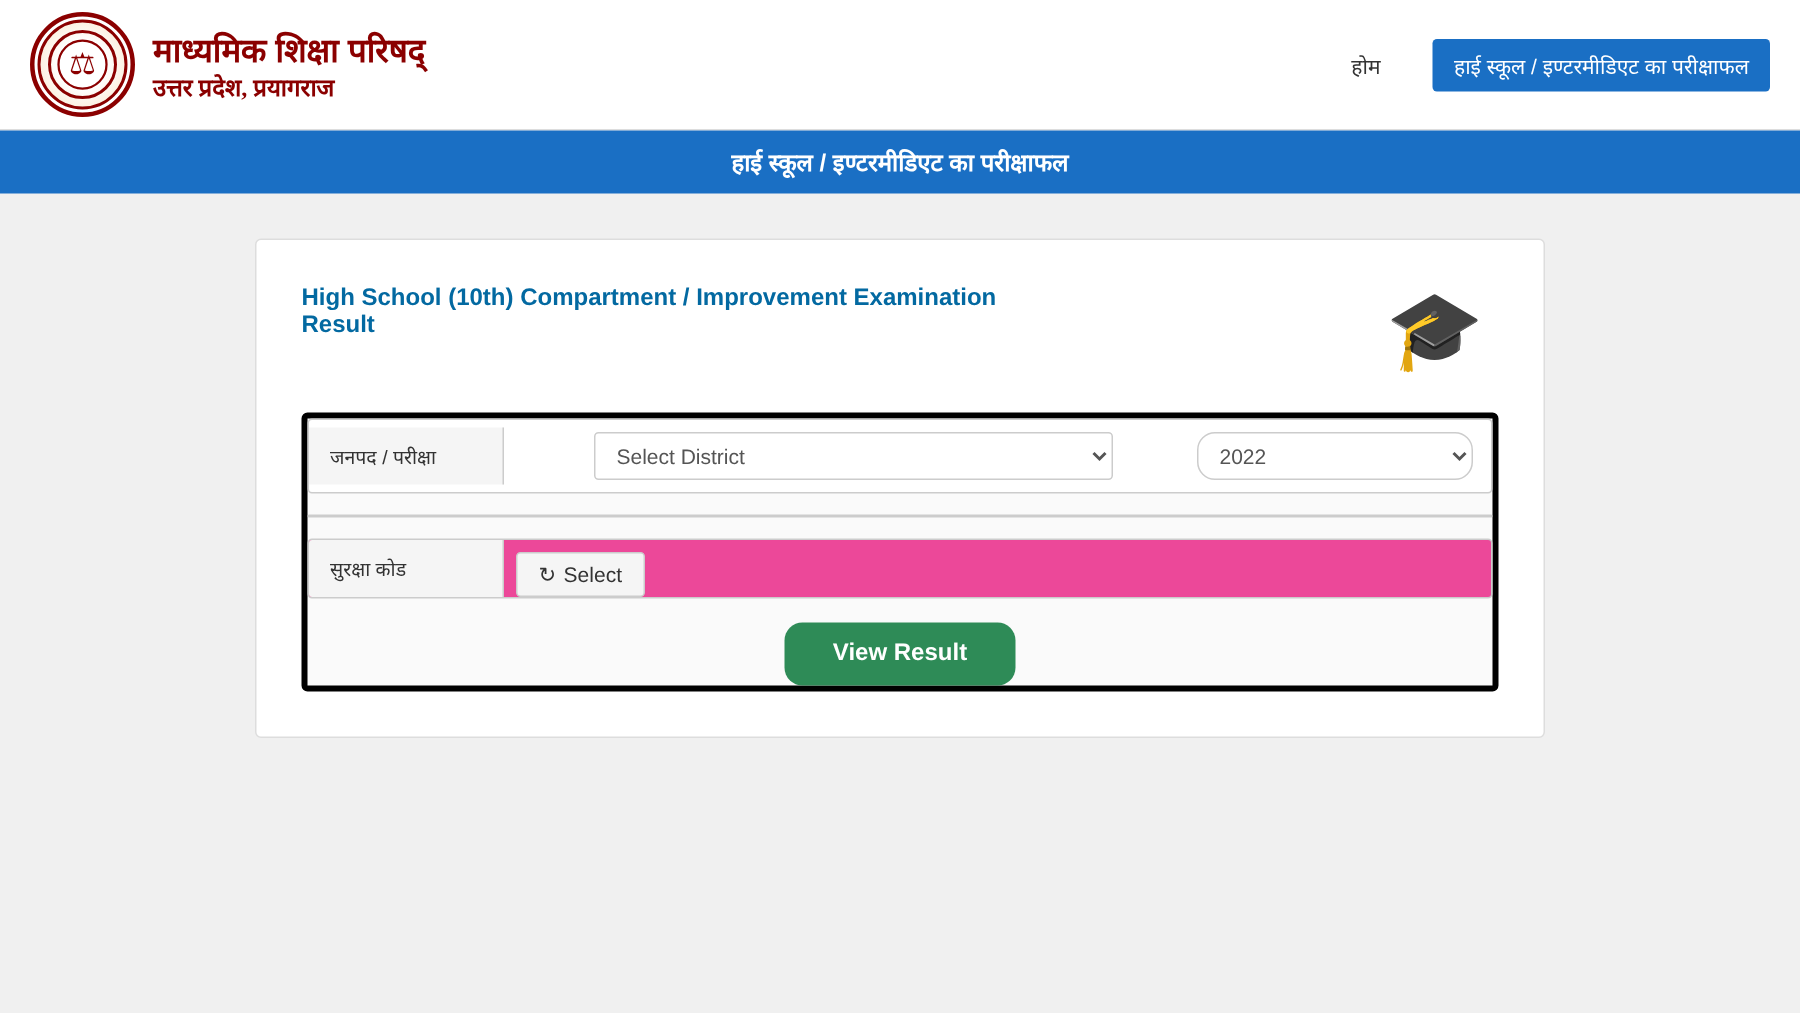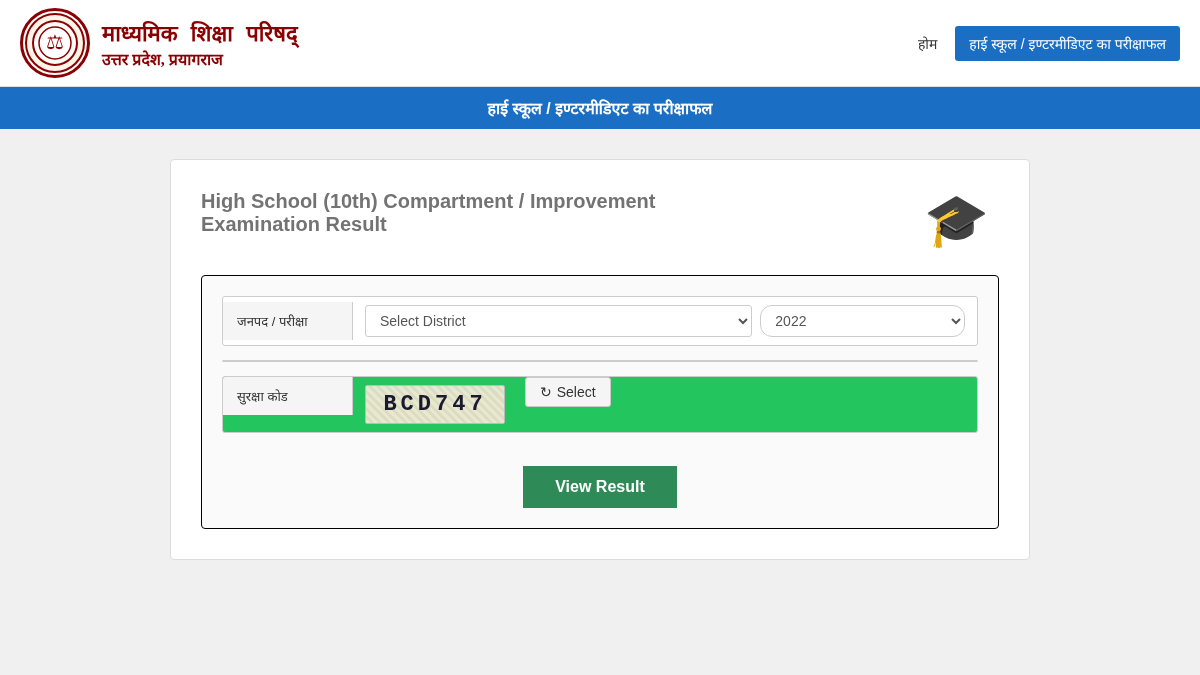--- a/index.html
+++ b/index.html
@@ -41,30 +41,29 @@
       align-items: center;
       justify-content: center;
       font-size: 22px;
     }
     .header-title {
       color: #8B0000;
       font-weight: bold;
     }
     .header-title .line1 {
       font-size: 22px;
-      font-family: Liberation Mono, monospace;
     }
     .header-title .line2 {
       font-size: 16px;
       font-family: Liberation Serif, serif;
     }
     .nav-menu {
       display: flex;
       align-items: center;
-      gap: 4px;
+      gap: 21px;
     }
     .nav-item {
       padding: 8px 14px;
       font-size: 14px;
       cursor: pointer;
       border-radius: 3px;
       color: #333;
       text-decoration: none;
       white-space: nowrap;
     }
@@ -95,35 +94,34 @@
       border-radius: 4px;
       padding: 30px;
     }
     .card-header {
       display: flex;
       align-items: flex-start;
       justify-content: space-between;
       margin-bottom: 24px;
     }
     .card-title {
-      font-size: 20px;
-      color: #737373;
+      font-size: 16px;
+      color: #0369a1;
       font-weight: 600;
       max-width: 500px;
     }
     .graduation-icon {
       font-size: 52px;
       margin-right: 10px;
     }
 
     
     .form-container {
-      border: 1px solid #000000;
+      border: 4px solid #000000;
       border-radius: 4px;
-      padding: 20px;
       background: #fafafa;
     }
     .form-row {
       display: flex;
       align-items: center;
       margin-bottom: 14px;
       border: 1px solid #ccc;
       border-radius: 3px;
       background: #fff;
       overflow: hidden;
@@ -162,37 +160,38 @@
       align-items: center;
     }
     .form-selects select {
       border: 1px solid #ccc;
       border-radius: 3px;
       padding: 6px 10px;
       font-size: 14px;
       color: #555;
       cursor: pointer;
       background: #fff;
+      margin-left: 48px;
     }
     .form-selects select:first-child {
       flex: 2;
     }
     .form-selects select:last-child {
       flex: 1;
       border-radius: 12px;
     }
 
     
     .captcha-row {
       display: flex;
-      align-items: flex-start;
+      align-items: flex-end;
       margin-bottom: 14px;
       border: 1px solid #ccc;
       border-radius: 3px;
-      background: #22c55e;
+      background: #ec4899;
       overflow: hidden;
     }
     .captcha-label {
       background: #f5f5f5;
       border-right: 1px solid #ccc;
       padding: 10px 14px;
       font-size: 13px;
       color: #333;
       min-width: 130px;
       white-space: nowrap;
@@ -230,25 +229,25 @@
       cursor: pointer;
       font-size: 14px;
       color: #333;
       margin-left: 8px;
     }
     .reload-icon { font-size: 14px; }
 
     
     .btn-submit {
       display: block;
-      margin: 33px auto 0;
+      margin: 16px auto 0;
       background: #2e8b57;
       color: #fff;
       border: none;
-      border-radius: 0;
+      border-radius: 12px;
       padding: 12px 32px;
       font-size: 16px;
       cursor: pointer;
       font-weight: 600;
     }
   </style>
 </head>
 <body>
 
 <div class="header">
@@ -305,21 +304,20 @@
           </select>
         </div>
       </div>
 
 
       <div class="form-row">
       </div>
 
       <div class="captcha-row">
         <div class="captcha-label">सुरक्षा कोड</div>
-        <div class="captcha-box">BCD747</div>
         <button class="reload-btn">
           <span class="reload-icon">↻</span>
           <span>Select</span>
         </button>
       </div>
 
       <button class="btn-submit">View Result</button>
 
     </div>
   </div>

